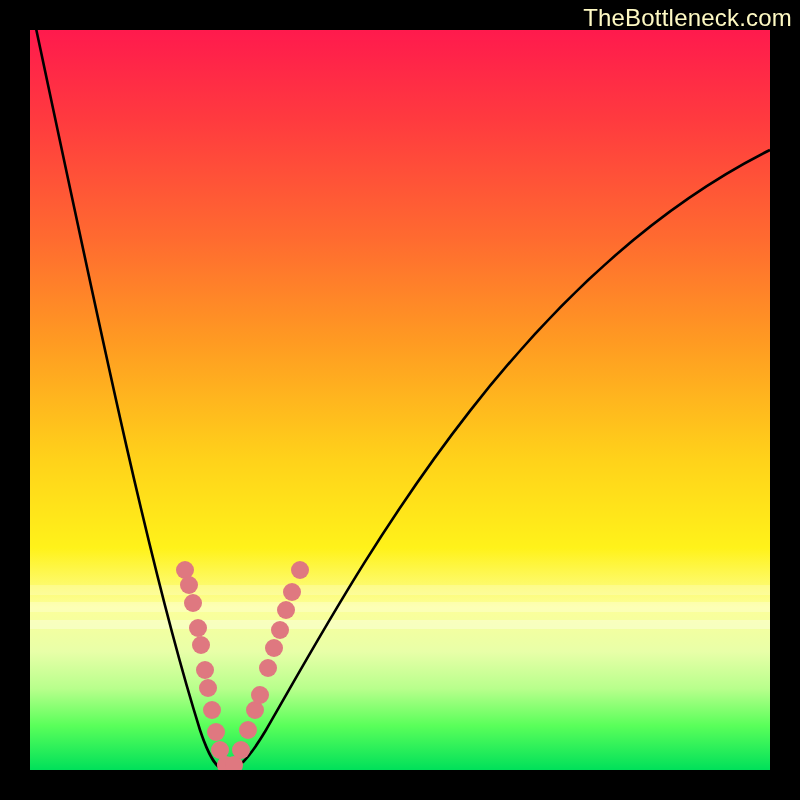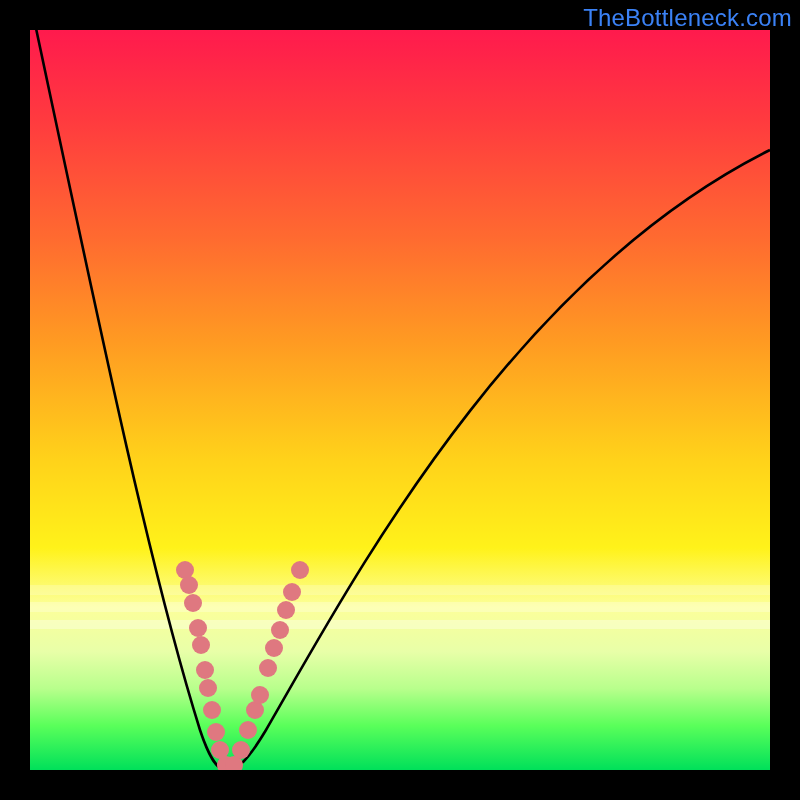--- a/index.html
+++ b/index.html
@@ -35,21 +35,21 @@
     width: 100%;
     background: rgba(255,255,255,0.6);
   }
   .watermark {
     position: absolute;
     top: 4px;
     right: 8px;
     font-family: Arial, Helvetica, sans-serif;
     font-size: 24px;
     font-weight: 500;
-    color: #3b82f6;
+    color: #fef9c3;
     letter-spacing: 0.2px;
   }
   svg.curve {
     position: absolute;
     left: 0;
     top: 0;
     width: 740px;
     height: 740px;
   }
 </style>

